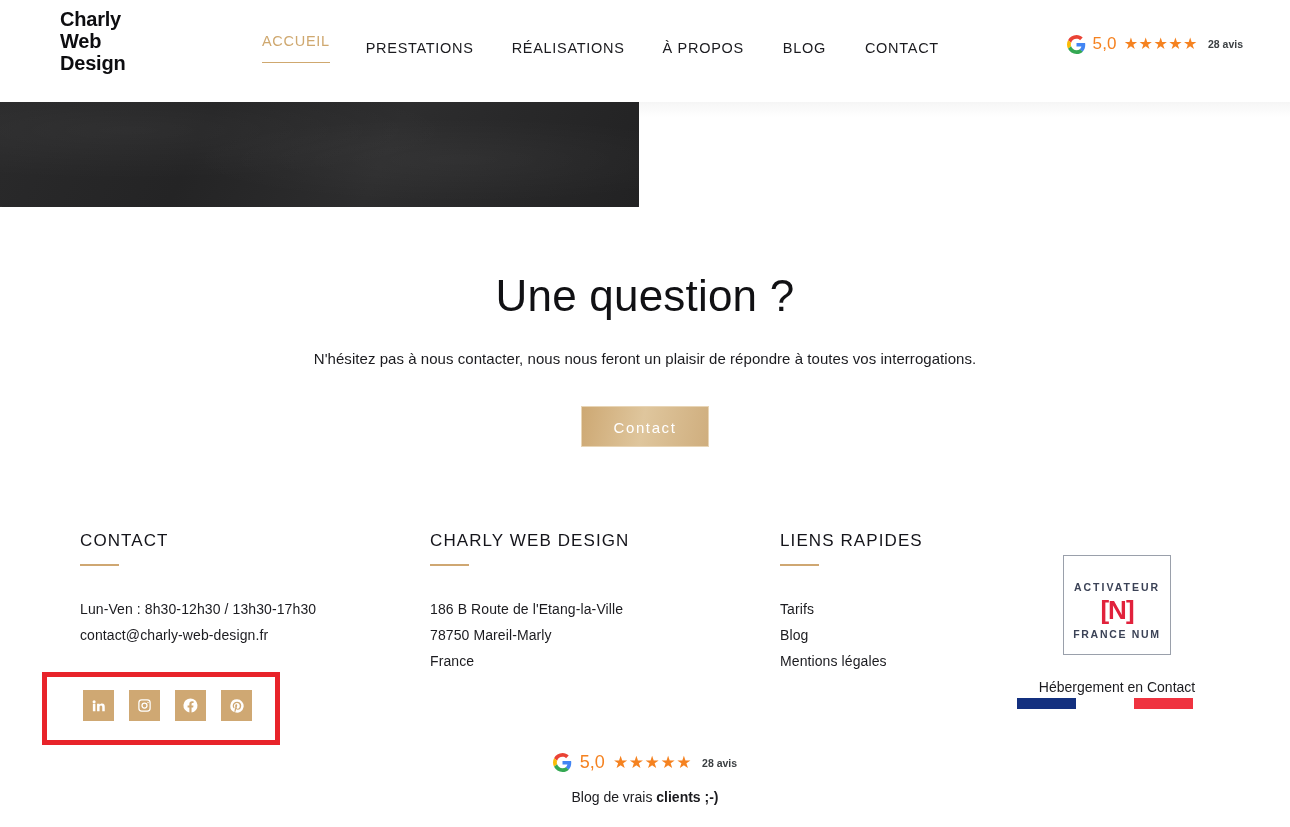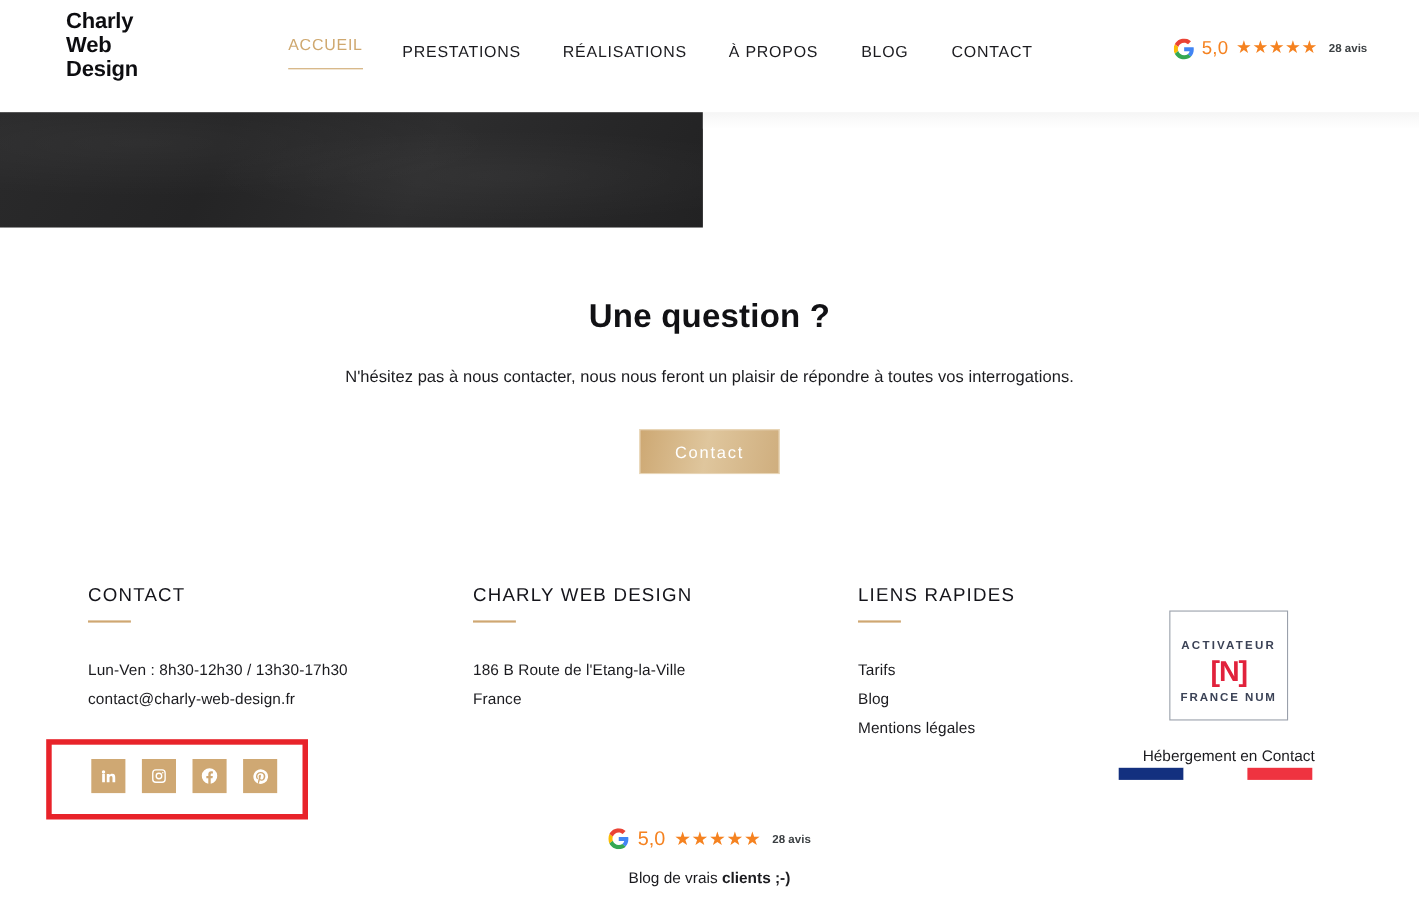--- a/index.html
+++ b/index.html
@@ -153,22 +153,22 @@
 
   
   .question-section {
     position: absolute;
     top: 207px; left: 0;
     width: 1290px;
     text-align: center;
   }
   .question-title {
     margin-top: 64px;
-    font-size: 30px;
-    font-weight: bold;
+    font-size: 44px;
+    font-weight: normal;
     color: #111114;
     letter-spacing: 0.2px;
   }
   .question-sub {
     margin-top: 29px;
     font-size: 15px;
     color: #1b1b1f;
     letter-spacing: 0.05px;
   }
   .contact-btn {
@@ -425,20 +425,21 @@
           </a>
         </div>
       </div>
     </div>
 
     <div class="fcol fcol-brand">
       <h2 class="fcol-title">CHARLY WEB DESIGN</h2>
       <div class="fcol-rule"></div>
       <div class="fcol-body">
         <div class="fcol-line">186 B Route de l'Etang-la-Ville</div>
+        <div class="fcol-line">78750 Mareil-Marly</div>
         <div class="fcol-line">France</div>
       </div>
     </div>
 
     <div class="fcol fcol-links">
       <h2 class="fcol-title">LIENS RAPIDES</h2>
       <div class="fcol-rule"></div>
       <div class="fcol-body">
         <a class="fcol-line" href="#">Tarifs</a>
         <a class="fcol-line" href="#">Blog</a>

